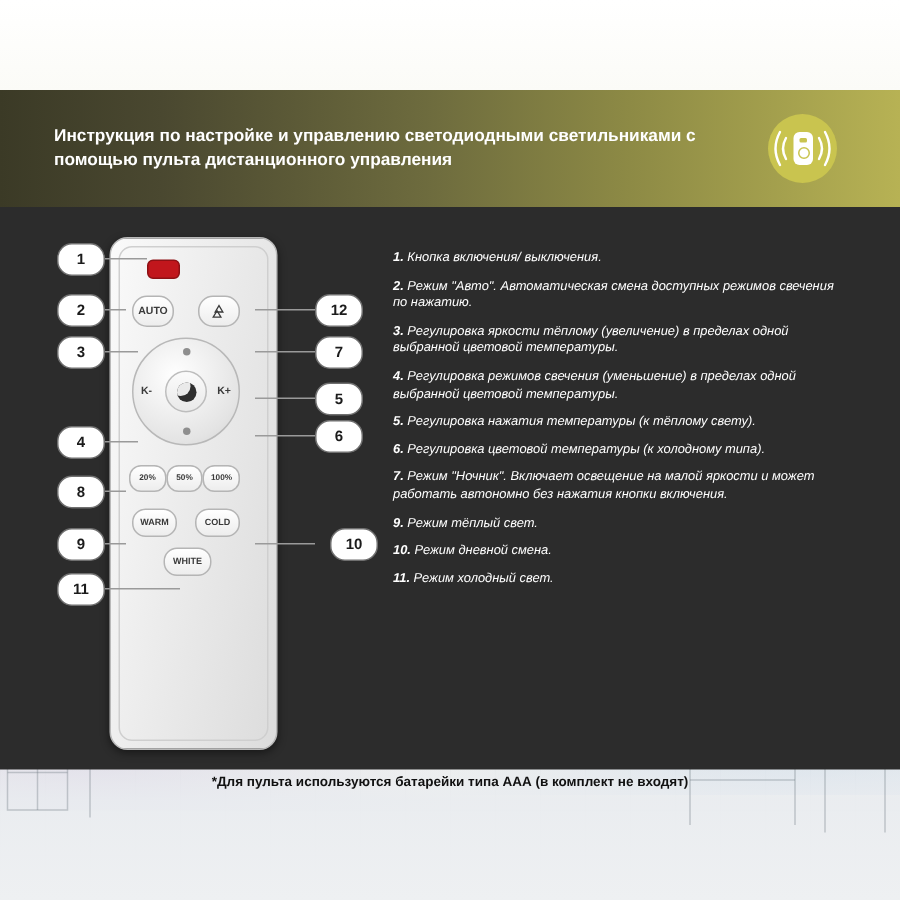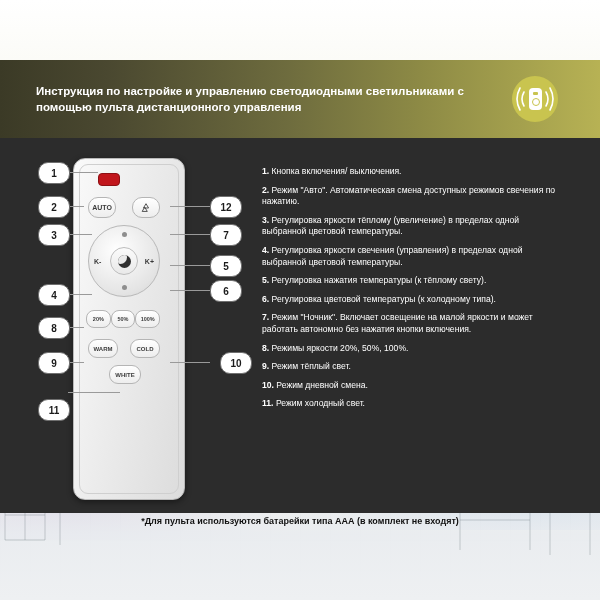--- a/index.html
+++ b/index.html
@@ -162,21 +162,21 @@
     display:flex;align-items:center;justify-content:center;
     font-size:10px;font-weight:bold;color:#1b1b1b;
   }
   .lead{position:absolute;border-top:1px solid #9a9a9a;height:0;}
 
   
   .textcol{
     position:absolute;left:262px;top:166px;width:300px;
     color:#ffffff;font-size:8.6px;line-height:11.6px;
   }
-  .textcol p{margin:0 0 7px 0;}
+  .textcol p{margin:0 0 7px 0;font-style:italic;}
   .textcol b{font-weight:bold;}
 
   
   .footnote{
     position:absolute;left:0;top:516px;width:600px;
     text-align:center;font-size:9px;font-weight:bold;color:#111111;
   }
 </style>
 </head>
 <body>
@@ -264,37 +264,36 @@
   <div class="lead" style="left:170px;top:265px;width:40px;"></div>
   <div class="lead" style="left:170px;top:290px;width:40px;"></div>
   <div class="lead" style="left:170px;top:362px;width:40px;"></div>
 
   <div class="num" style="left:38px;top:162px;">1</div>
   <div class="num" style="left:38px;top:196px;">2</div>
   <div class="num" style="left:38px;top:224px;">3</div>
   <div class="num" style="left:38px;top:284px;">4</div>
   <div class="num" style="left:38px;top:317px;">8</div>
   <div class="num" style="left:38px;top:352px;">9</div>
-  <div class="num" style="left:38px;top:399px;text-align:center;">11</div>
+  <div class="num" style="left:38px;top:382px;text-align:center;">11</div>
 
   <div class="num" style="left:210px;top:196px;text-align:right;">12</div>
   <div class="num" style="left:210px;top:224px;">7</div>
   <div class="num" style="left:210px;top:255px;">5</div>
   <div class="num" style="left:210px;top:280px;">6</div>
   <div class="num" style="left:220px;top:352px;">10</div>
 
   <div class="textcol">
     <p><b>1.</b> <span>Кнопка включения/ выключения.</span></p>
     <p><b>2.</b> <span>Режим "Авто". Автоматическая смена доступных режимов свечения по нажатию.</span></p>
     <p><b>3.</b> <span>Регулировка яркости тёплому (увеличение) в пределах одной выбранной цветовой температуры.</span></p>
-    <p><b>4.</b> <span>Регулировка яркости свечения (управления) в пределах одной выбранной цветовой температуры.</span></p>
+    <p><b>4.</b> <span>Регулировка режимов свечения (уменьшение) в пределах одной выбранной цветовой температуры.</span></p>
     <p><b>5.</b> <span>Регулировка нажатия температуры (к тёплому свету).</span></p>
     <p><b>6.</b> <span>Регулировка цветовой температуры (к холодному типа).</span></p>
     <p><b>7.</b> <span>Режим "Ночник". Включает освещение на малой яркости и может работать автономно без нажатия кнопки включения.</span></p>
-    <p><b>8.</b> <span>Режимы яркости 20%, 50%, 100%.</span></p>
     <p><b>9.</b> <span>Режим тёплый свет.</span></p>
     <p><b>10.</b> <span>Режим дневной смена.</span></p>
     <p><b>11.</b> <span>Режим холодный свет.</span></p>
   </div>
 
   <div class="footnote">*Для пульта используются батарейки типа ААА (в комплект не входят)</div>
 
 </div>
 
 </body></html>

